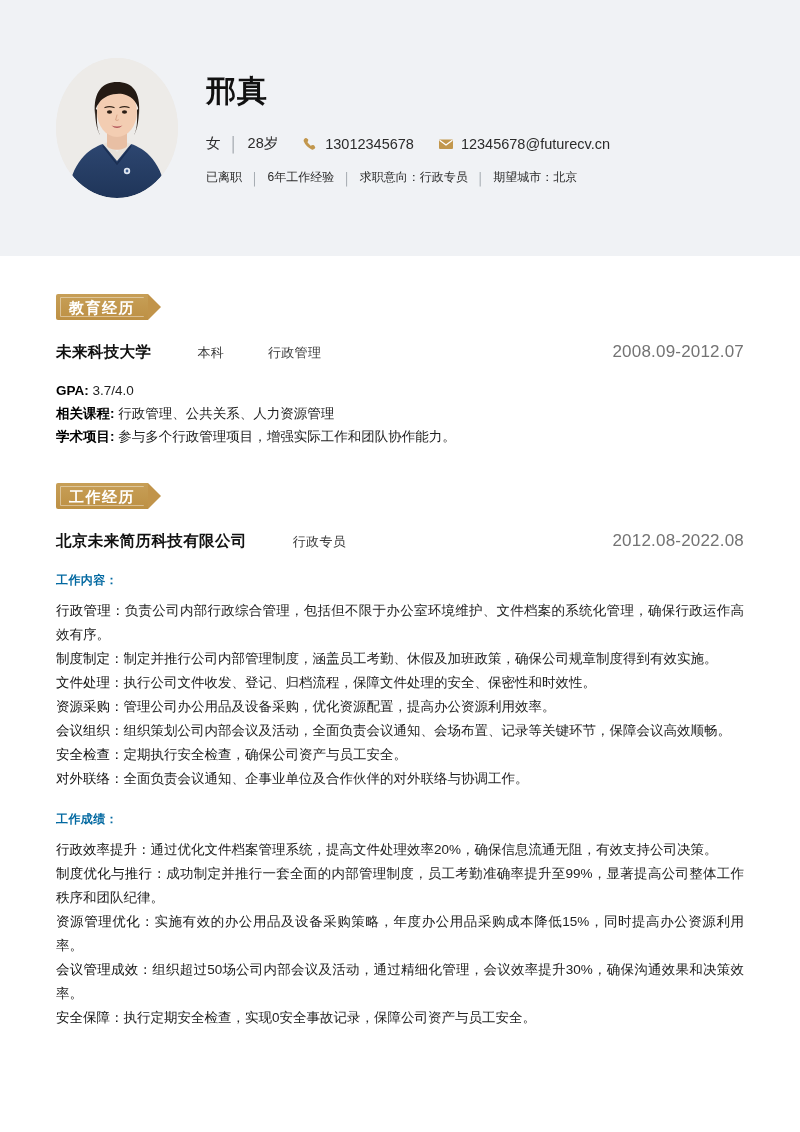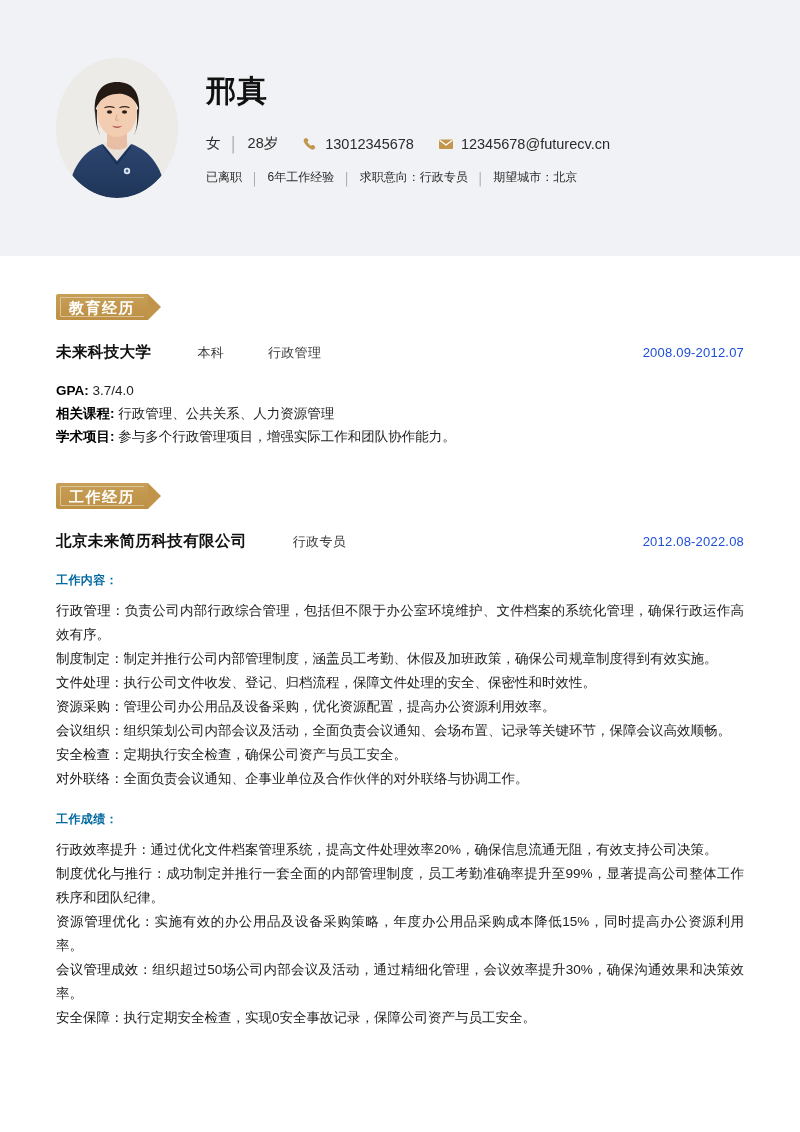--- a/index.html
+++ b/index.html
@@ -147,22 +147,22 @@
   .entry-tag {
     font-size: 13px;
     color: #3a3a3a;
     margin-left: 46px;
     letter-spacing: 0.3px;
     text-align: right;
   }
   .entry-tag.second { margin-left: 44px; }
   .entry-date {
     margin-left: auto;
-    font-size: 13px;
-    color: #1d4ed8;
+    font-size: 17px;
+    color: #737373;
     letter-spacing: 0.2px;
   }
 
   .detail-list { margin-top: 16px; }
   .detail-line {
     font-size: 13.5px;
     line-height: 1.72;
     color: #222222;
   }
   .detail-line .lbl {

